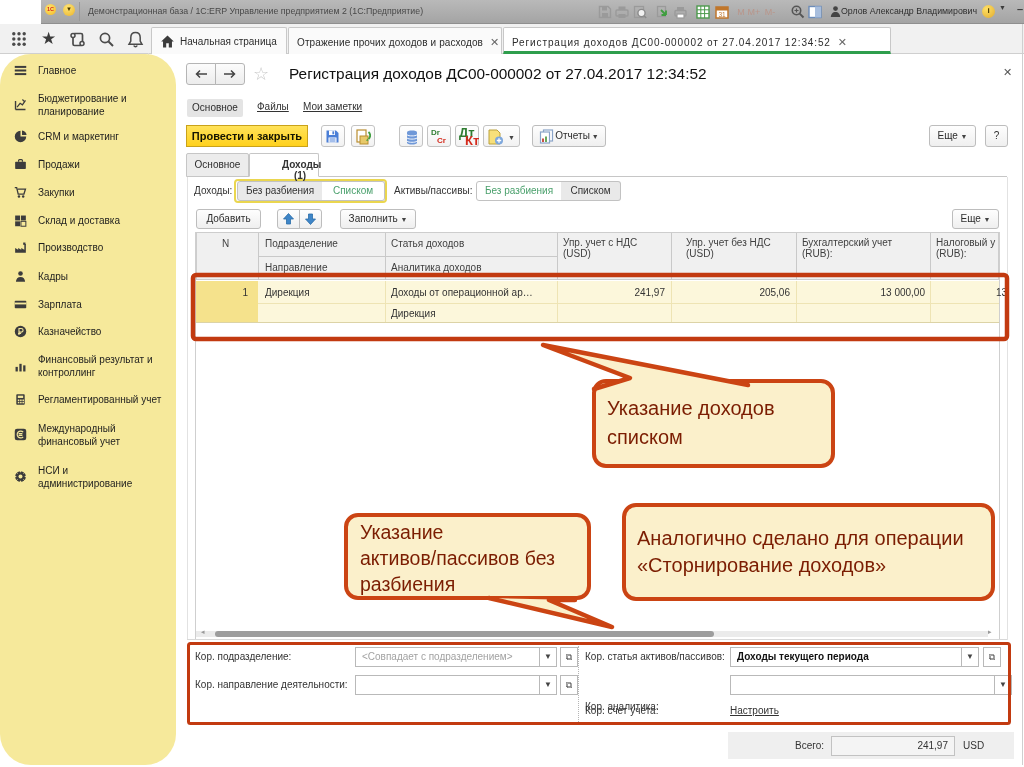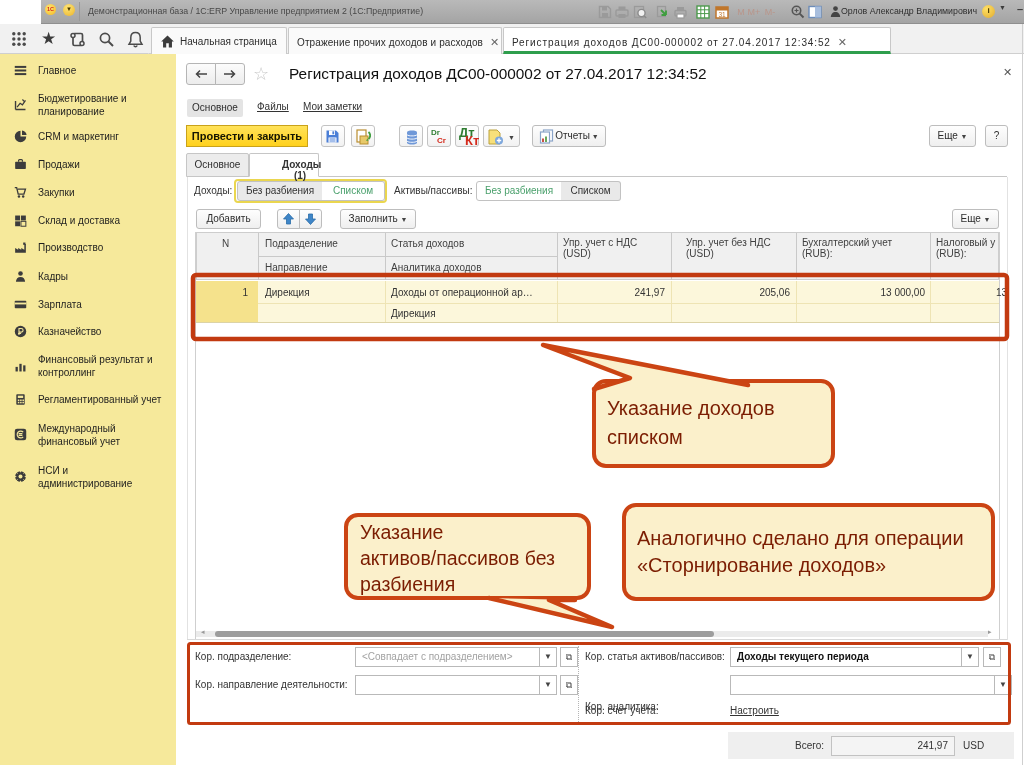--- a/index.html
+++ b/index.html
@@ -17,21 +17,21 @@
 .winbtn { position:absolute; top:3px; font-size:13px; color:#3c3c3c; font-weight:bold; }
 
 
 #tabstrip { position:absolute; left:0; top:24px; width:1024px; height:30px; background:#f1f1f1; border-bottom:1px solid #cfcfcf; }
 .stripico { position:absolute; top:7px; width:17px; height:17px; }
 .tab { position:absolute; top:3px; height:27px; background:#fafafa; border:1px solid #c8c8c8; border-bottom:none; border-radius:2px 2px 0 0; font-size:10px; color:#2d2d2d; padding:8px 8px 0 8px; white-space:nowrap; }
 .tab.active { background:#fff; border-bottom:3px solid #2f9e4d; height:27px; }
 .tab .x { color:#666; margin-left:7px; font-size:11px; }
 
 
-#sidebar { position:absolute; left:0; top:54px; width:176px; height:711px; background:#f6e99b; }
+#sidebar { position:absolute; left:0; top:54px; width:176px; height:711px; background:#f6e99b;border-radius:31px; }
 .sbitem { position:absolute; left:38px; font-size:10px; color:#1e1e1e; line-height:13px; }
 .sbico { position:absolute; left:14px; width:13px; height:13px; color:#3c3c3c; }
 
 
 #main { position:absolute; left:176px; top:54px; width:848px; height:713px; background:#fff; }
 
 .navbtn { position:absolute; height:22px; border:1px solid #b5b5b5; background:linear-gradient(#fcfcfc,#ececec); text-align:center; }
 #docclose { position:absolute; left:1003px; top:66px; font-size:11px; color:#555; }
 #doctitle { position:absolute; left:289px; top:65px; font-size:15.4px; font-weight:400; color:#111; }
 .link { color:#3a70b8; text-decoration:underline; }

